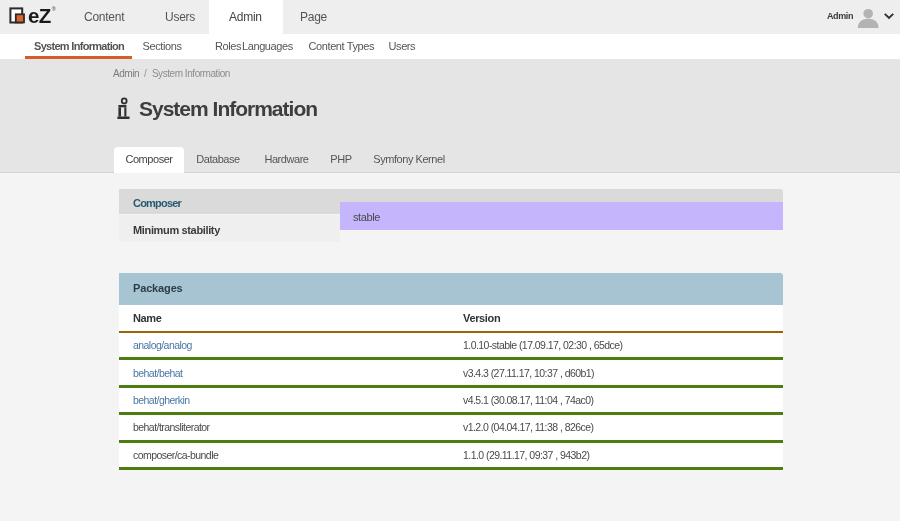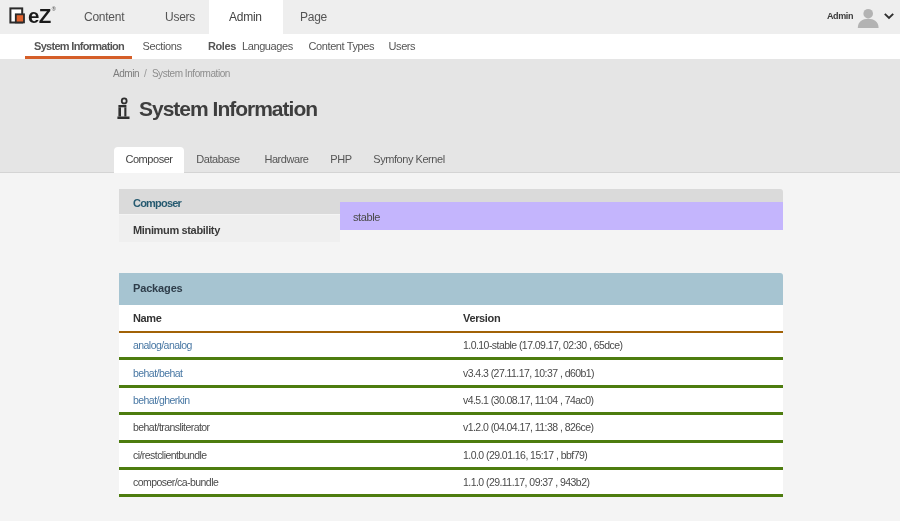--- a/index.html
+++ b/index.html
@@ -9,21 +9,21 @@
 
 
 .topbar { left:0; top:0; width:900px; height:34px; background:#eeeeee; }
 .topnav { top:0; height:34px; line-height:34px; font-size:12px; color:#555; letter-spacing:-0.25px; }
 .t-admin-tab { left:208.5px; top:0; width:74px; height:34px; background:#fff; }
 .uname { right:47px; top:11px; font-size:9px; font-weight:bold; color:#3a3a3a; letter-spacing:-0.4px; }
 
 
 .subnav span { position:absolute; top:34px; height:25px; line-height:24px; font-size:11px; color:#555; letter-spacing:-0.4px; }
 .s1 { left:34px; font-weight:bold; color:#333; letter-spacing:-0.7px !important; }
-.s2 { left:142.5px; } .s3 { left:208px;font-weight:bold; } .s4 { left:242px; } .s5 { left:308.5px; } .s6 { left:388.5px; }
+.s2 { left:142.5px; } .s3 { left:215px; } .s4 { left:242px; } .s5 { left:308.5px; } .s6 { left:388.5px; }
 .underline { left:25px; top:56px; width:107px; height:2.5px; background:#d55e28; }
 
 
 .hero { left:0; top:59px; width:900px; height:114px; background:#e5e5e5; border-bottom:1px solid #d4d4d4; }
 .crumbs { left:113px; top:67px; height:13px; line-height:13px; font-size:10px; color:#7d7d7d; letter-spacing:-0.45px; }
 .crumbs .sep { color:#999; padding:0 5px; letter-spacing:0; }
 .crumbs .cur { color:#8d8d8d; }
 .h1 { left:139px; top:98px; font-size:21px; line-height:22px; font-weight:bold; color:#3e3e3e; letter-spacing:-1.0px; }
 .tab { top:147px; height:25px; line-height:25px; text-align:center; font-size:11px; color:#555; letter-spacing:-0.45px; }
 .tab.active { background:#fff; border-radius:4px 4px 0 0; color:#444; height:26px; }
@@ -127,22 +127,18 @@
         </tr>
     <tr>
           <td class="c1"><a>behat/gherkin</a></td>
           <td>v4.5.1 (30.08.17, 11:04 , 74ac0)</td>
         </tr>
     <tr>
           <td class="c1">behat/transliterator</td>
           <td>v1.2.0 (04.04.17, 11:38 , 826ce)</td>
         </tr>
     <tr>
-          <td class="c1">ci/restclientbundle</td>
-          <td>1.0.0 (29.01.16, 15:17 , bbf79)</td>
-        </tr>
-    <tr>
           <td class="c1">composer/ca-bundle</td>
           <td>1.1.0 (29.11.17, 09:37 , 943b2)</td>
         </tr>
   </tbody>
     </table>
 </div>
 
 </body></html>

